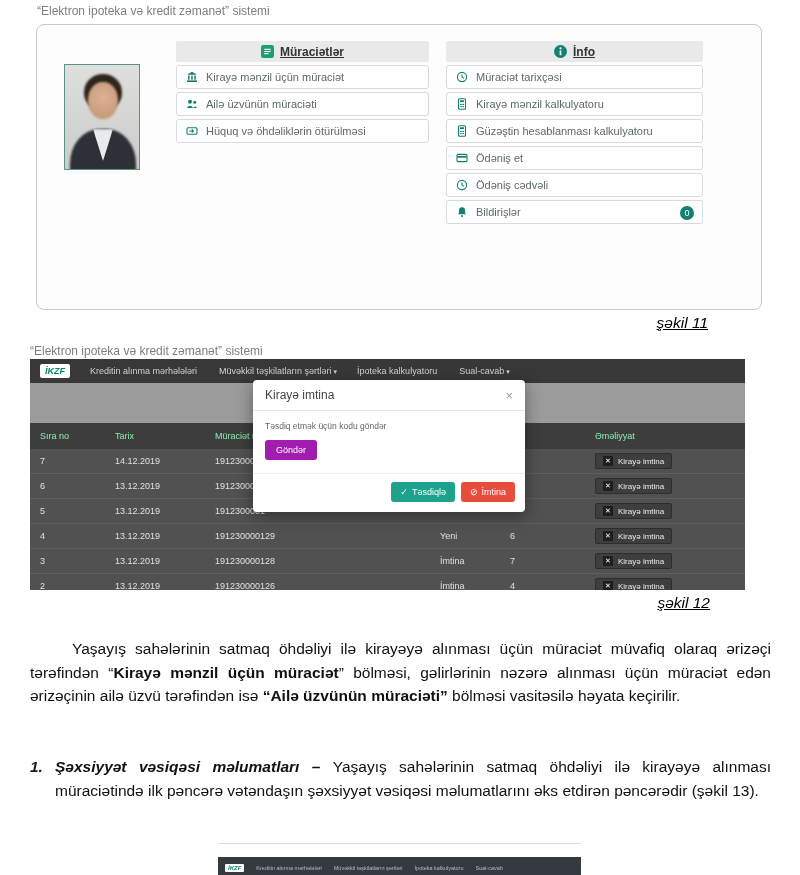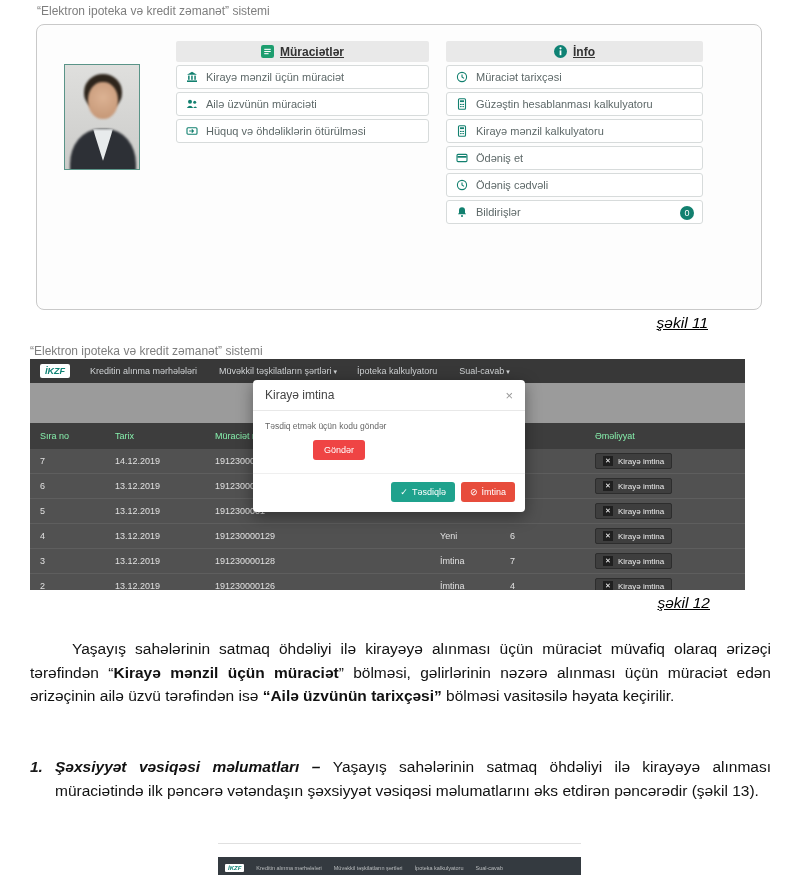--- a/index.html
+++ b/index.html
@@ -68,22 +68,22 @@
   .row-action .x { display:inline-flex; align-items:center; justify-content:center;
                    width:10px; height:10px; background:#1f1f1f; color:#fff; font-size:7px; }
 
   .modal { position:absolute; left:223px; top:21px; width:272px; background:#fff; border-radius:4px;
            box-shadow:0 4px 16px rgba(0,0,0,.4); z-index:5; }
   .m-head { display:flex; justify-content:space-between; align-items:center; padding:8px 12px;
             border-bottom:1px solid #e8e8e8; font-size:12px; color:#444; }
   .m-close { color:#999; font-size:13px; cursor:pointer; line-height:1; }
   .m-body { padding:10px 12px; height:62px; color:#666; }
   .m-hint { font-size:8.5px; margin-bottom:8px; }
-  .send { background:#ef4444; color:#fff; border:none; border-radius:3px; padding:5px 11px;
-          font-size:9px; font-family:inherit; cursor:pointer;margin-left:48px; }
+  .send { background:#a21caf; color:#fff; border:none; border-radius:3px; padding:5px 11px;
+          font-size:9px; font-family:inherit; cursor:pointer; }
   .m-foot { display:flex; justify-content:flex-end; gap:6px; padding:8px 10px 10px; border-top:1px solid #efefef; }
   .m-foot button { display:inline-flex; align-items:center; gap:4px; border:none; border-radius:3px;
                    color:#fff; font-size:9px; font-family:inherit; padding:5px 9px; cursor:pointer; }
   .confirm { background:#1fa28d; }
   .cancel  { background:#e74c3c; }
 
   
   .para { position:absolute; left:30px; top:637px; width:741px; font-size:15.5px;
           line-height:23.6px; text-align:justify; text-indent:42px; color:#111; }
   .para b { font-weight:700; }
@@ -191,38 +191,38 @@
               <g fill="currentColor">
                 <circle cx="4.6" cy="6.4" r="0.7"></circle>
                 <circle cx="6" cy="6.4" r="0.7"></circle>
                 <circle cx="7.4" cy="6.4" r="0.7"></circle>
                 <circle cx="4.6" cy="8.6" r="0.7"></circle>
                 <circle cx="6" cy="8.6" r="0.7"></circle>
                 <circle cx="7.4" cy="8.6" r="0.7"></circle>
               </g>
             </svg>
           </span>
-        <span>Güzəştin hesablanması kalkulyatoru</span>
+        <span>Kirayə mənzil kalkulyatoru</span>
       </button>
       <button class="mbtn">
         <span class="icon">
             <svg width="12" height="12" viewBox="0 0 12 12">
               <rect x="2.5" y="0.8" width="7" height="10.4" rx="1" fill="none" stroke="currentColor" stroke-width="1.1"></rect>
               <rect x="4" y="2.3" width="4" height="1.8" fill="currentColor"></rect>
               <g fill="currentColor">
                 <circle cx="4.6" cy="6.4" r="0.7"></circle>
                 <circle cx="6" cy="6.4" r="0.7"></circle>
                 <circle cx="7.4" cy="6.4" r="0.7"></circle>
                 <circle cx="4.6" cy="8.6" r="0.7"></circle>
                 <circle cx="6" cy="8.6" r="0.7"></circle>
                 <circle cx="7.4" cy="8.6" r="0.7"></circle>
               </g>
             </svg>
           </span>
-        <span>Kirayə mənzil kalkulyatoru</span>
+        <span>Güzəştin hesablanması kalkulyatoru</span>
       </button>
       <button class="mbtn">
         <span class="icon">
             <svg width="12" height="12" viewBox="0 0 12 12">
               <rect x="1" y="2.4" width="10" height="7.2" rx="1" fill="none" stroke="currentColor" stroke-width="1.1"></rect>
               <rect x="1.4" y="4" width="9.2" height="1.7" fill="currentColor"></rect>
             </svg>
           </span>
         <span>Ödəniş et</span>
       </button>
@@ -356,21 +356,21 @@
         <button class="cancel">
             <span>⊘</span>
             <span>İmtina</span>
           </button>
       </div>
     </div>
   </div>
 
   <div class="caption cap12">şəkil 12</div>
 
-  <p class="para"><span>Yaşayış sahələrinin satmaq öhdəliyi ilə kirayəyə alınması üçün müraciət müvafiq olaraq ərizəçi tərəfindən “</span><b>Kirayə mənzil üçün müraciət</b><span>” bölməsi, gəlirlərinin nəzərə alınması üçün müraciət edən ərizəçinin ailə üzvü tərəfindən isə </span><b>“Ailə üzvünün tarixçəsi”</b><span> bölməsi vasitəsilə həyata keçirilir.</span></p>
+  <p class="para"><span>Yaşayış sahələrinin satmaq öhdəliyi ilə kirayəyə alınması üçün müraciət müvafiq olaraq ərizəçi tərəfindən “</span><b>Kirayə mənzil üçün müraciət</b><span>” bölməsi, gəlirlərinin nəzərə alınması üçün müraciət edən ərizəçinin ailə üzvü tərəfindən isə </span><b>“Ailə üzvünün müraciəti”</b><span> bölməsi vasitəsilə həyata keçirilir.</span></p>
 
   <div class="list-item">
     <span class="li-num">1.</span>
     <div class="li-text"><b class="lead">Şəxsiyyət vəsiqəsi məlumatları</b><b class="lead"> – </b><span>Yaşayış sahələrinin satmaq öhdəliyi ilə kirayəyə alınması müraciətində ilk pəncərə vətəndaşın şəxsiyyət vəsiqəsi məlumatlarını əks etdirən pəncərədir (şəkil 13).</span></div>
   </div>
 
   <div class="shot3">
     <div class="navbar2">
       <span class="logo-sm">İKZF</span>
       <span class="nav-item-sm">Kreditin alınma mərhələləri</span>

